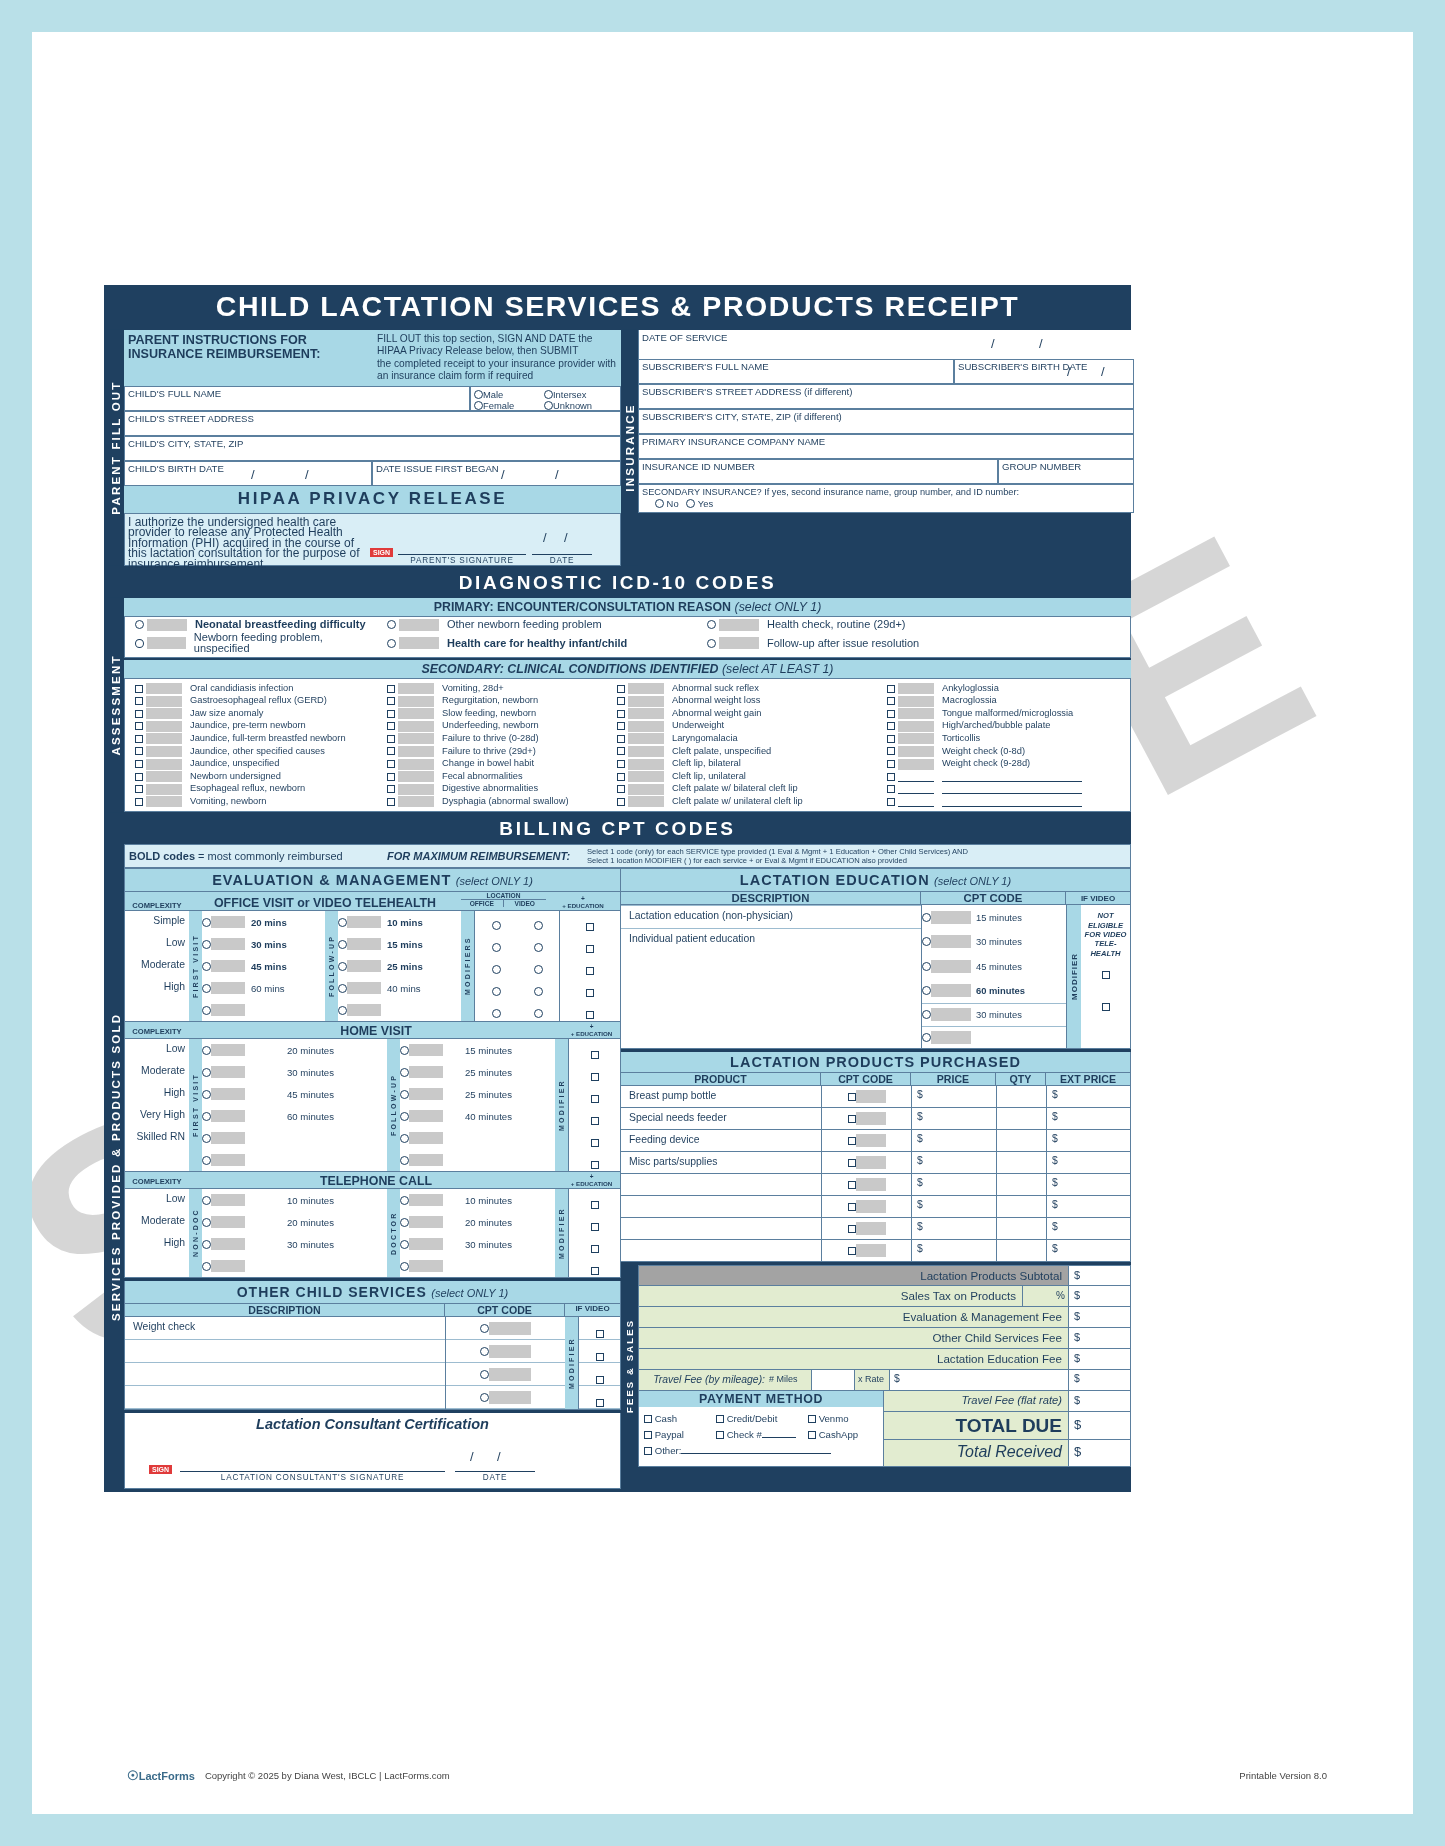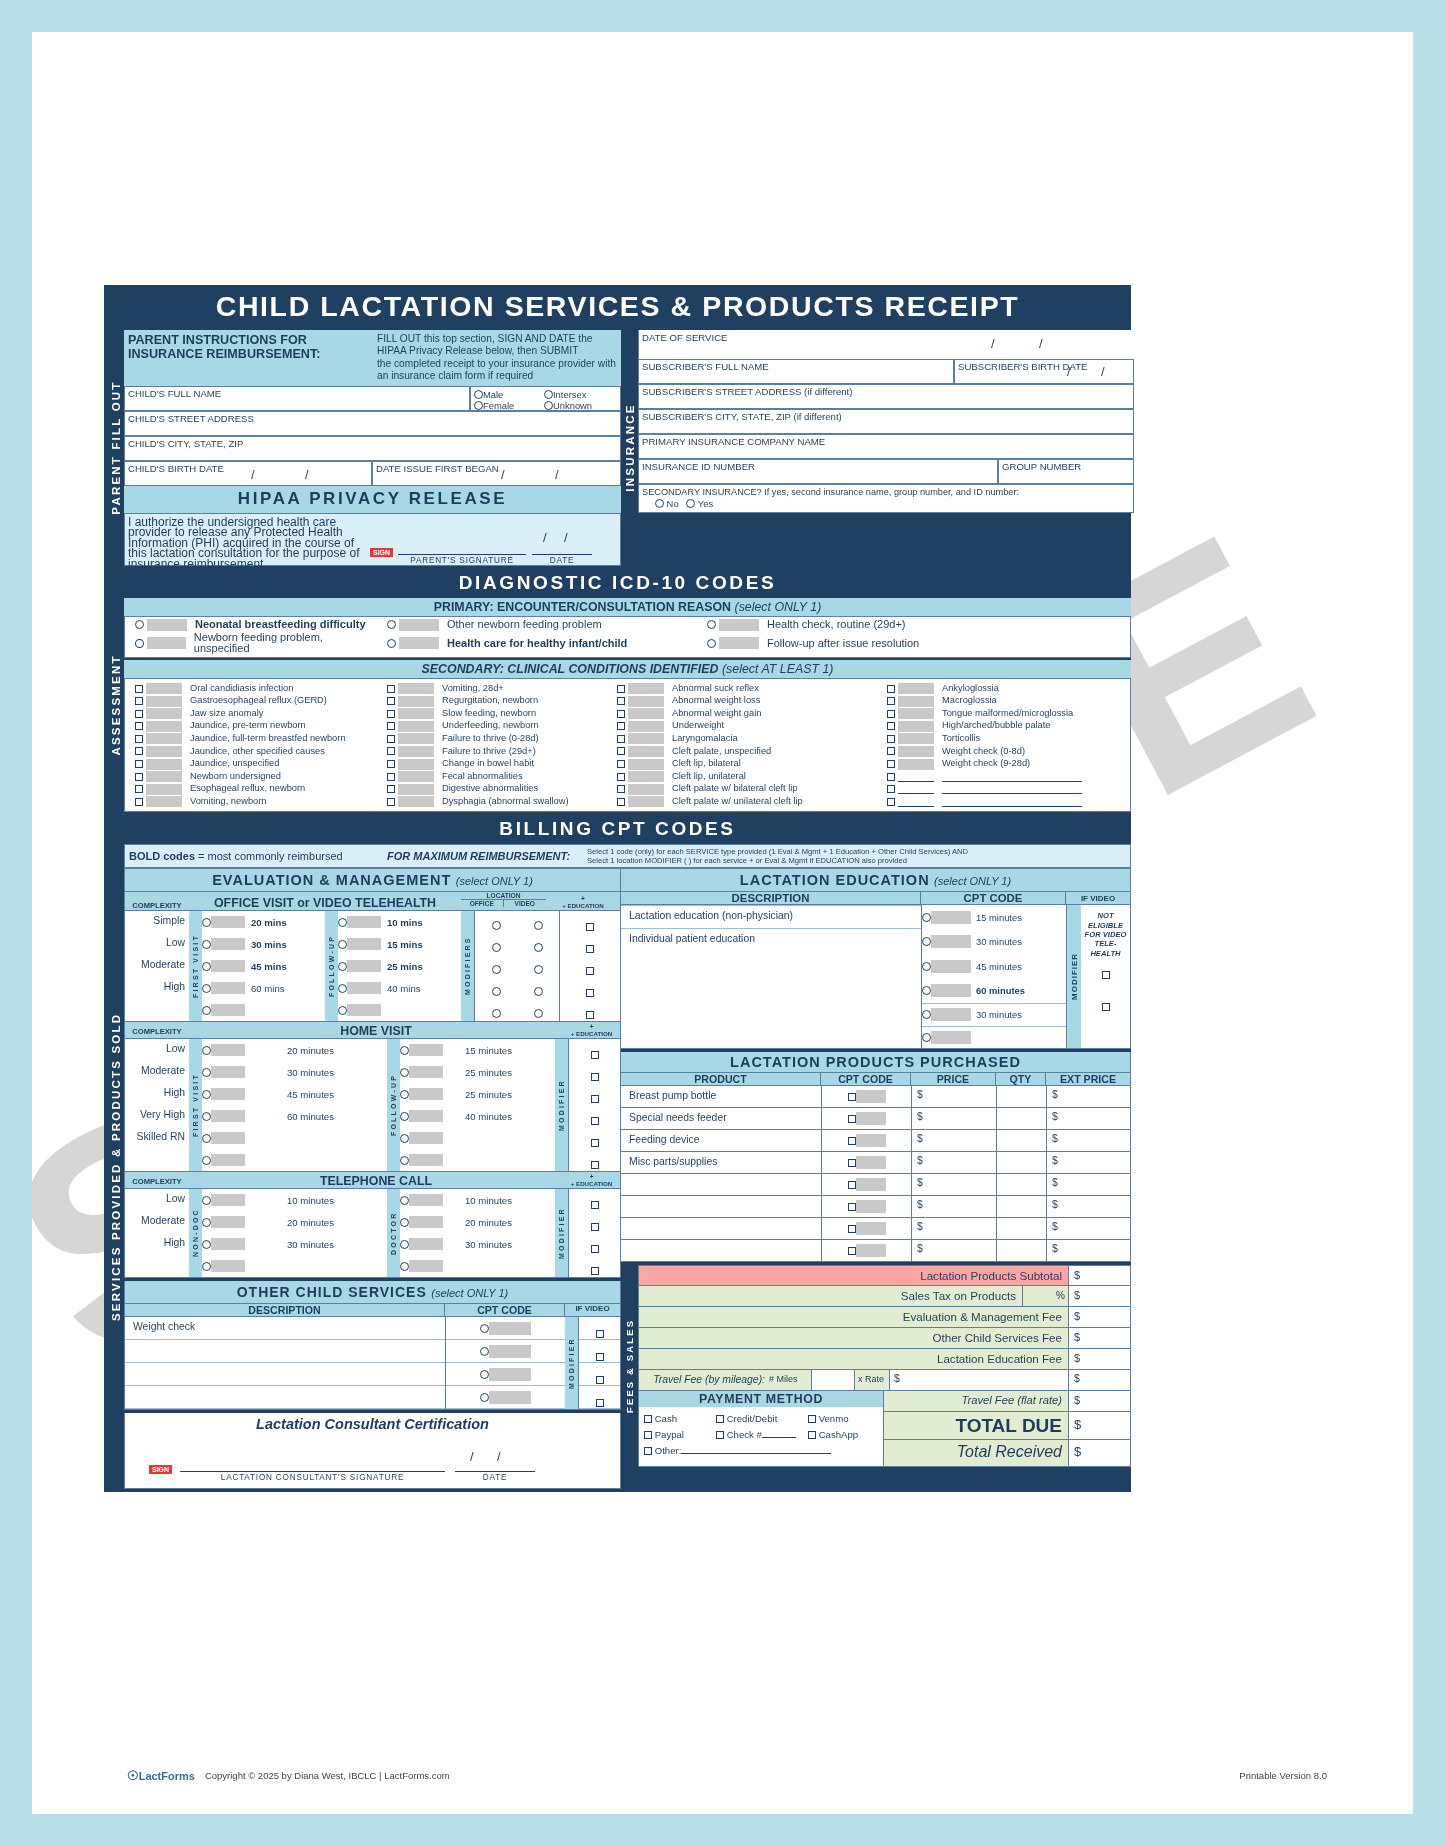--- a/index.html
+++ b/index.html
@@ -979,21 +979,21 @@
                   </div>
                   <div style="width:85px;border-left:1px solid #5b7f9e;padding:3px 0 0 5px;">$</div>
                   <div style="width:50px;border-left:1px solid #5b7f9e;"></div>
                   <div style="flex:1;border-left:1px solid #5b7f9e;padding:3px 0 0 5px;">$</div>
                 </div>
               </div>
 
             <div style="display:flex;margin-top:3px;">
               <div class="vtab" style="width:17px;font-size:9.4px;">FEES &amp; SALES</div>
               <div style="flex:1;" id="feesBlock">
-                  <div style="display:flex;border:1px solid #5b7f9e;border-top:1px solid #5b7f9e;height:21px;background:#fca5a5;">
+                  <div style="display:flex;border:1px solid #5b7f9e;border-top:1px solid #5b7f9e;height:21px;background:#a3a3a3;">
                     <div style="flex:1;text-align:right;font-size:11.6px;padding:3px 6px 0 0;">Lactation Products Subtotal</div>
                     <div style="width:62px;border-left:1px solid #5b7f9e;background:#fff;font-size:11px;padding:3px 0 0 5px;">$</div>
                   </div>
                   <div style="display:flex;border:1px solid #5b7f9e;border-top:none;height:21px;background:#e2ecd0;">
                     <div style="flex:1;text-align:right;font-size:11.6px;padding:3px 6px 0 0;">Sales Tax on Products</div>
                     <div style="width:46px;border-left:1px solid #5b7f9e;text-align:right;font-size:10px;padding:4px 3px 0 0;">%</div>
                     <div style="width:62px;border-left:1px solid #5b7f9e;background:#fff;font-size:11px;padding:3px 0 0 5px;">$</div>
                   </div>
                   <div style="display:flex;border:1px solid #5b7f9e;border-top:none;height:21px;background:#e2ecd0;">
                     <div style="flex:1;text-align:right;font-size:11.6px;padding:3px 6px 0 0;">Evaluation &amp; Management Fee</div>

